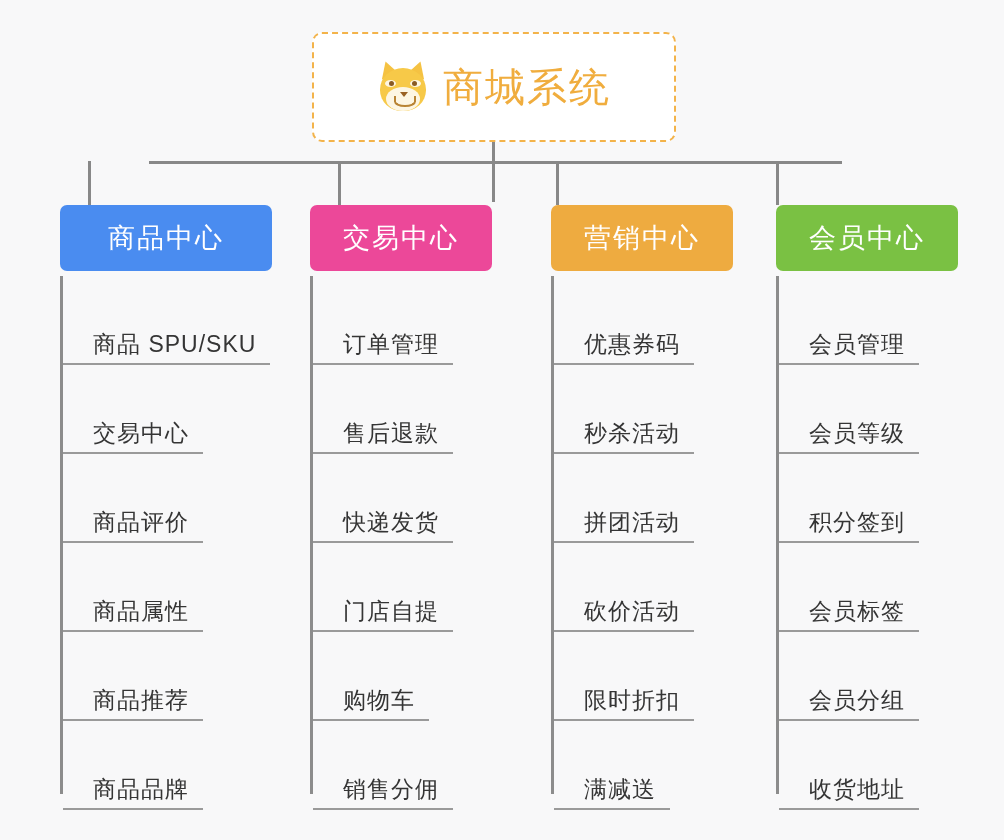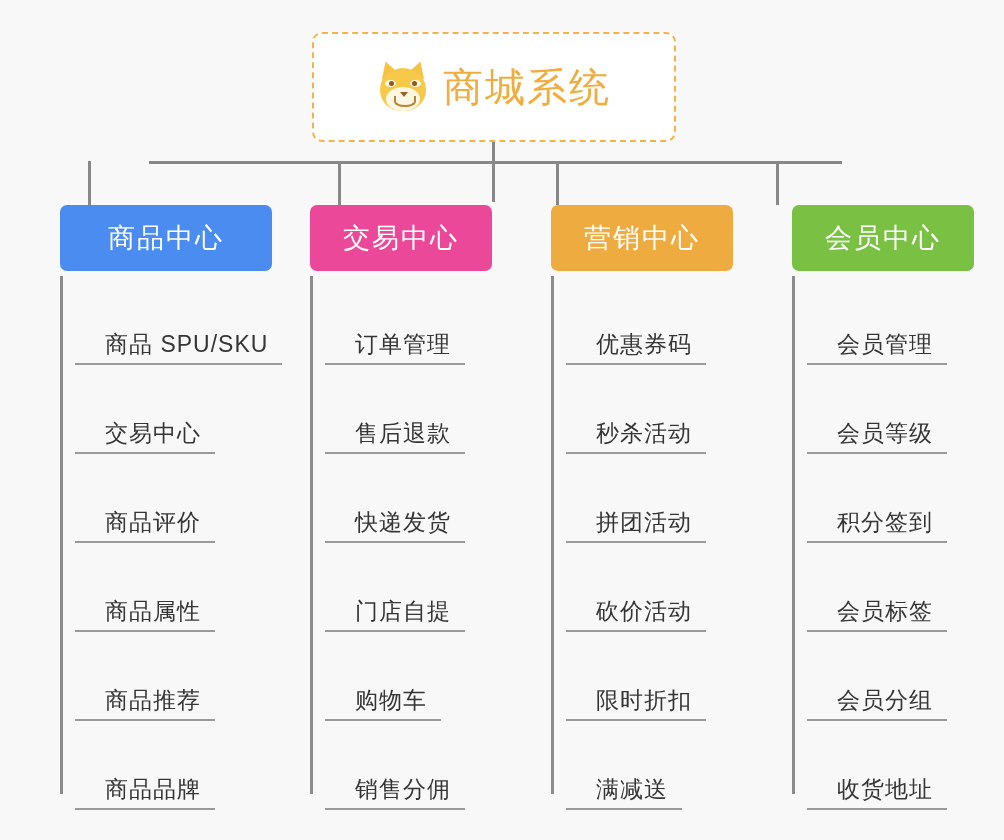--- a/index.html
+++ b/index.html
@@ -166,21 +166,21 @@
     left: 0px;
   }
   .leaf {
     position: relative;
     height: 89px;
     display: flex;
     align-items: flex-end;
   }
   .leaf-inner {
     position: relative;
-    margin-left: 15px;
+    margin-left: 3px;
     padding: 0 14px 6px 30px;
     border-bottom: 2px solid #9a9a9a;
     display: inline-block;
   }
   .leaf-label {
     font-size: 23px;
     color: #353535;
     line-height: 1.1;
     white-space: nowrap;
     letter-spacing: 1px;
@@ -290,21 +290,21 @@
             <div class="leaf-inner"><span class="leaf-label">砍价活动</span></div>
           </div>
           <div class="leaf">
             <div class="leaf-inner"><span class="leaf-label">限时折扣</span></div>
           </div>
           <div class="leaf">
             <div class="leaf-inner"><span class="leaf-label">满减送</span></div>
           </div>
         </div>
       </div>
-      <div class="column" style="left: 792px; width: 182px;">
+      <div class="column" style="left: 776px; width: 182px;">
         <div class="cat-box" style="background: rgb(122, 193, 67); width: 182px;">
           <span>会员中心</span>
         </div>
         <div class="trunk" style="height: 518px;"></div>
         <div class="leaves">
           <div class="leaf">
             <div class="leaf-inner"><span class="leaf-label">会员管理</span></div>
           </div>
           <div class="leaf">
             <div class="leaf-inner"><span class="leaf-label">会员等级</span></div>

